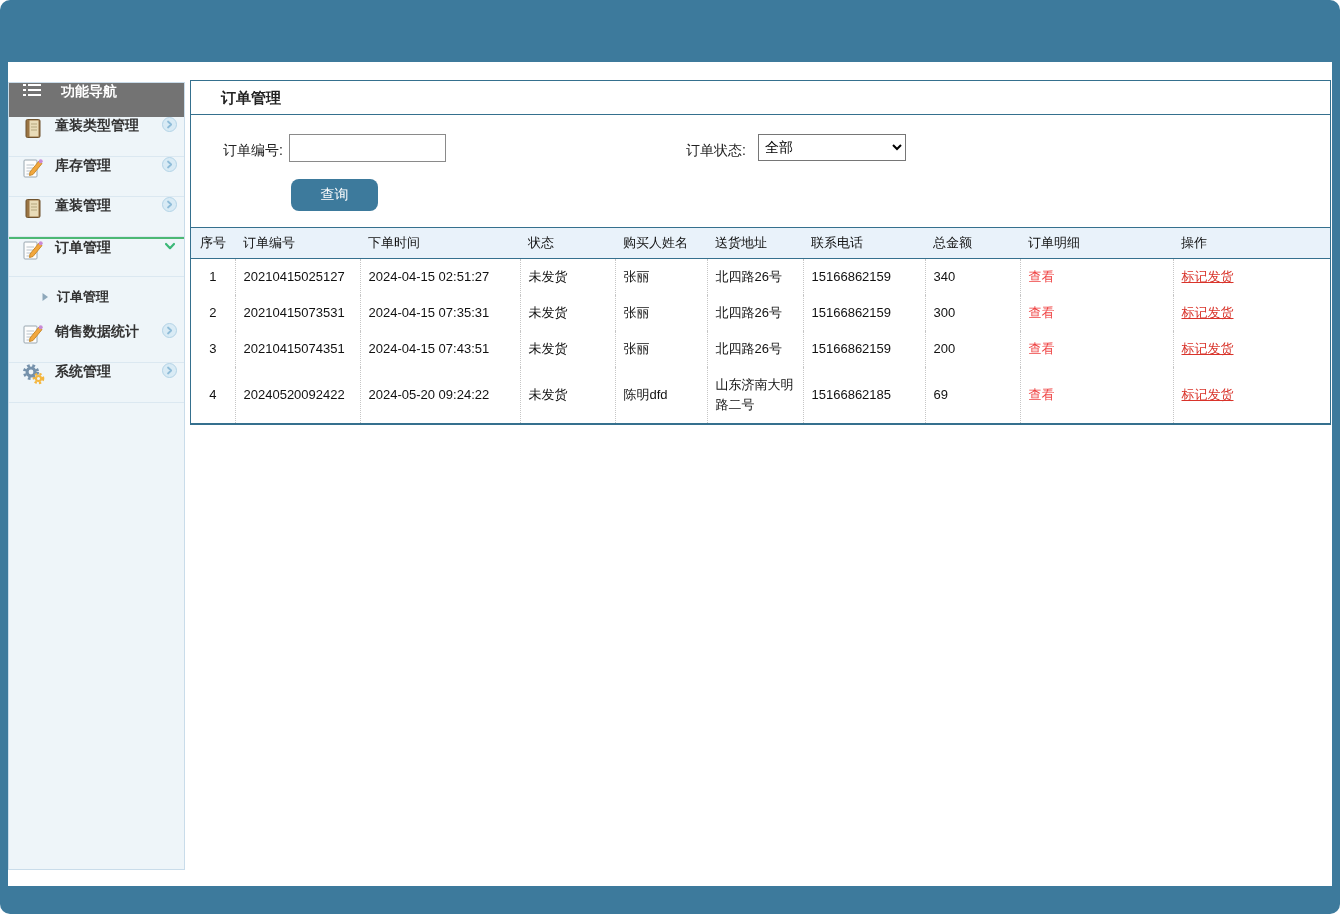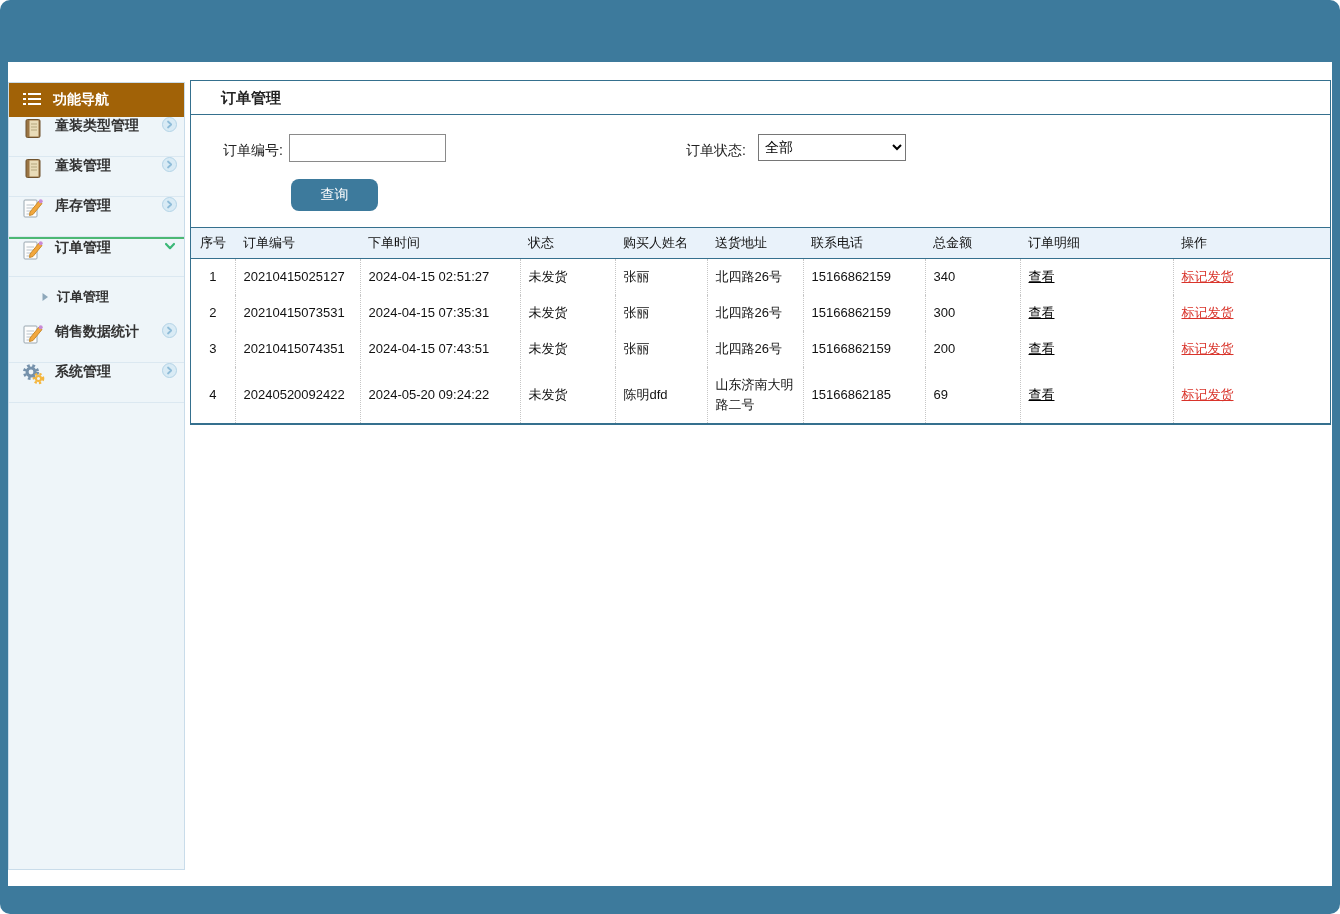--- a/index.html
+++ b/index.html
@@ -11,22 +11,22 @@
   
   .top-header { position:absolute; top:0; left:0; right:0; height:62px; color:#fff; }
   .app-title { position:absolute; left:18px; top:14px; font-size:25px; font-weight:bold; letter-spacing:1px; }
   .top-right { position:absolute; right:62px; top:31px; display:flex; align-items:center; gap:36px; font-size:15px; }
   .top-right a { color:#fff; text-decoration:none; cursor:pointer; }
   
   .content { position:absolute; top:62px; left:8px; right:8px; bottom:28px; background:#fff; overflow:hidden; }
   
   .sidebar { position:absolute; left:0; top:20px; bottom:16px; width:177px;
     background:#eef5f9; border:1px solid #c9dcea; }
-  .nav-header { height:34px; background:#a16207; color:#fff; font-weight:bold; font-size:14px;
-    display:flex; align-items:center; padding-left:14px; gap:12px; }
+  .nav-header { height:34px; background:#737373; color:#fff; font-weight:bold; font-size:14px;
+    display:flex; padding-left:14px; gap:20px; }
   .nav-item { height:40px; display:flex; align-items:flex-start; padding:0 7px 0 12px;
     border-bottom:1px solid #dbe8f1; font-size:14px; font-weight:bold; color:#333; cursor:pointer; }
   .nav-item.active { border-top:2px solid #4cb874; }
   .nav-item .icon { width:24px; height:22px; display:flex; align-items:center; justify-content:center; }
   .nav-item .lbl { flex:1; margin-left:10px; }
   .nav-sub { height:40px; display:flex; align-items:center; padding-left:32px; gap:8px;
     font-size:13px; font-weight:bold; color:#333; cursor:pointer; margin-bottom:6px; }
   
   .panel { position:absolute; left:182px; top:18px; width:1141px; border:1px solid #35708e; background:#fff; }
   .panel-title { height:34px; line-height:33px; padding-left:30px; font-size:15px; font-weight:bold;
@@ -43,21 +43,21 @@
     background:#3d7a9c; color:#fff; border:none; font-size:14px; cursor:pointer; border-radius:8px; }
   
   table { width:100%; border-collapse:collapse; table-layout:fixed; border-top:1px solid #35708e; }
   thead th { background:#e9f2fa; height:31px; border-bottom:1px solid #35708e;
     font-size:13px; color:#111; text-align:left; padding:0 8px; font-weight:normal; }
   thead th:first-child { text-align:center; padding:0; }
   tbody td { height:30px; font-size:13px; color:#111; padding:8px 8px; line-height:20px;
     border-left:1px dotted #c6c6c6; background:#fff; word-break:break-all; }
   tbody td:first-child { border-left:none; text-align:center; padding:4px 0; }
   tbody tr:last-child td { border-bottom:1px solid #35708e; }
-  a.link-view { color:#000000; text-decoration:underline; cursor:pointer; }
+  a.link-view { color:#ef4444; cursor:pointer; }
   a.link-ship { color:#d9342b; text-decoration:underline; cursor:pointer; }
 </style>
 </head>
 <body>
 
 <div class="page">
 
 
   <div class="content">
 
@@ -89,49 +89,49 @@
             <span class="lbl">童装类型管理</span>
             <span style="display:flex">
               <svg width="15" height="15" viewBox="0 0 15 15">
                 <circle cx="7.5" cy="7.5" r="7" fill="#d9ebf5" stroke="#b3d3e6"></circle>
                 <path d="M6 4.5 L9.2 7.5 L6 10.5" fill="none" stroke="#8fbcd8" stroke-width="1.8" stroke-linecap="round" stroke-linejoin="round"></path>
               </svg>
             </span>
           </div>
           <div class="nav-item">
             <span class="icon">
-              <svg width="21" height="21" viewBox="0 0 21 21">
-                <rect x="3" y="1.5" width="14" height="18" rx="1.5" fill="#9a7544" stroke="#6e532f"></rect>
-                <rect x="6.5" y="2.5" width="9" height="16" fill="#e9dcb8"></rect>
-                <line x1="8" y1="6" x2="14" y2="6" stroke="#b5a77f"></line>
-                <line x1="8" y1="9" x2="14" y2="9" stroke="#b5a77f"></line>
-                <line x1="8" y1="12" x2="14" y2="12" stroke="#b5a77f"></line>
-              </svg>
-            </span>
-            <span class="lbl">童装管理</span>
-            <span style="display:flex">
-              <svg width="15" height="15" viewBox="0 0 15 15">
-                <circle cx="7.5" cy="7.5" r="7" fill="#d9ebf5" stroke="#b3d3e6"></circle>
-                <path d="M6 4.5 L9.2 7.5 L6 10.5" fill="none" stroke="#8fbcd8" stroke-width="1.8" stroke-linecap="round" stroke-linejoin="round"></path>
-              </svg>
-            </span>
-          </div>
-          <div class="nav-item">
-            <span class="icon">
               <svg width="22" height="22" viewBox="0 0 22 22">
                 <rect x="2" y="3" width="13" height="17" rx="1" fill="#fdfdfd" stroke="#9aa7b0"></rect>
                 <line x1="4.5" y1="8" x2="12" y2="8" stroke="#b9c2c9"></line>
                 <line x1="4.5" y1="11" x2="12" y2="11" stroke="#b9c2c9"></line>
                 <line x1="4.5" y1="14" x2="12" y2="14" stroke="#b9c2c9"></line>
                 <line x1="4.5" y1="17" x2="10" y2="17" stroke="#b9c2c9"></line>
                 <path d="M8 15 L17 4 L20 6.5 L11 17.5 L7.5 18.5 Z" fill="#f2a73d" stroke="#c88a2b"></path>
                 <circle cx="18.7" cy="4.2" r="2" fill="#c98bd6"></circle>
               </svg>
             </span>
             <span class="lbl">库存管理</span>
+            <span style="display:flex">
+              <svg width="15" height="15" viewBox="0 0 15 15">
+                <circle cx="7.5" cy="7.5" r="7" fill="#d9ebf5" stroke="#b3d3e6"></circle>
+                <path d="M6 4.5 L9.2 7.5 L6 10.5" fill="none" stroke="#8fbcd8" stroke-width="1.8" stroke-linecap="round" stroke-linejoin="round"></path>
+              </svg>
+            </span>
+          </div>
+          <div class="nav-item">
+            <span class="icon">
+              <svg width="21" height="21" viewBox="0 0 21 21">
+                <rect x="3" y="1.5" width="14" height="18" rx="1.5" fill="#9a7544" stroke="#6e532f"></rect>
+                <rect x="6.5" y="2.5" width="9" height="16" fill="#e9dcb8"></rect>
+                <line x1="8" y1="6" x2="14" y2="6" stroke="#b5a77f"></line>
+                <line x1="8" y1="9" x2="14" y2="9" stroke="#b5a77f"></line>
+                <line x1="8" y1="12" x2="14" y2="12" stroke="#b5a77f"></line>
+              </svg>
+            </span>
+            <span class="lbl">童装管理</span>
             <span style="display:flex">
               <svg width="15" height="15" viewBox="0 0 15 15">
                 <circle cx="7.5" cy="7.5" r="7" fill="#d9ebf5" stroke="#b3d3e6"></circle>
                 <path d="M6 4.5 L9.2 7.5 L6 10.5" fill="none" stroke="#8fbcd8" stroke-width="1.8" stroke-linecap="round" stroke-linejoin="round"></path>
               </svg>
             </span>
           </div>
           <div class="nav-item active">
             <span class="icon">
               <svg width="22" height="22" viewBox="0 0 22 22">

